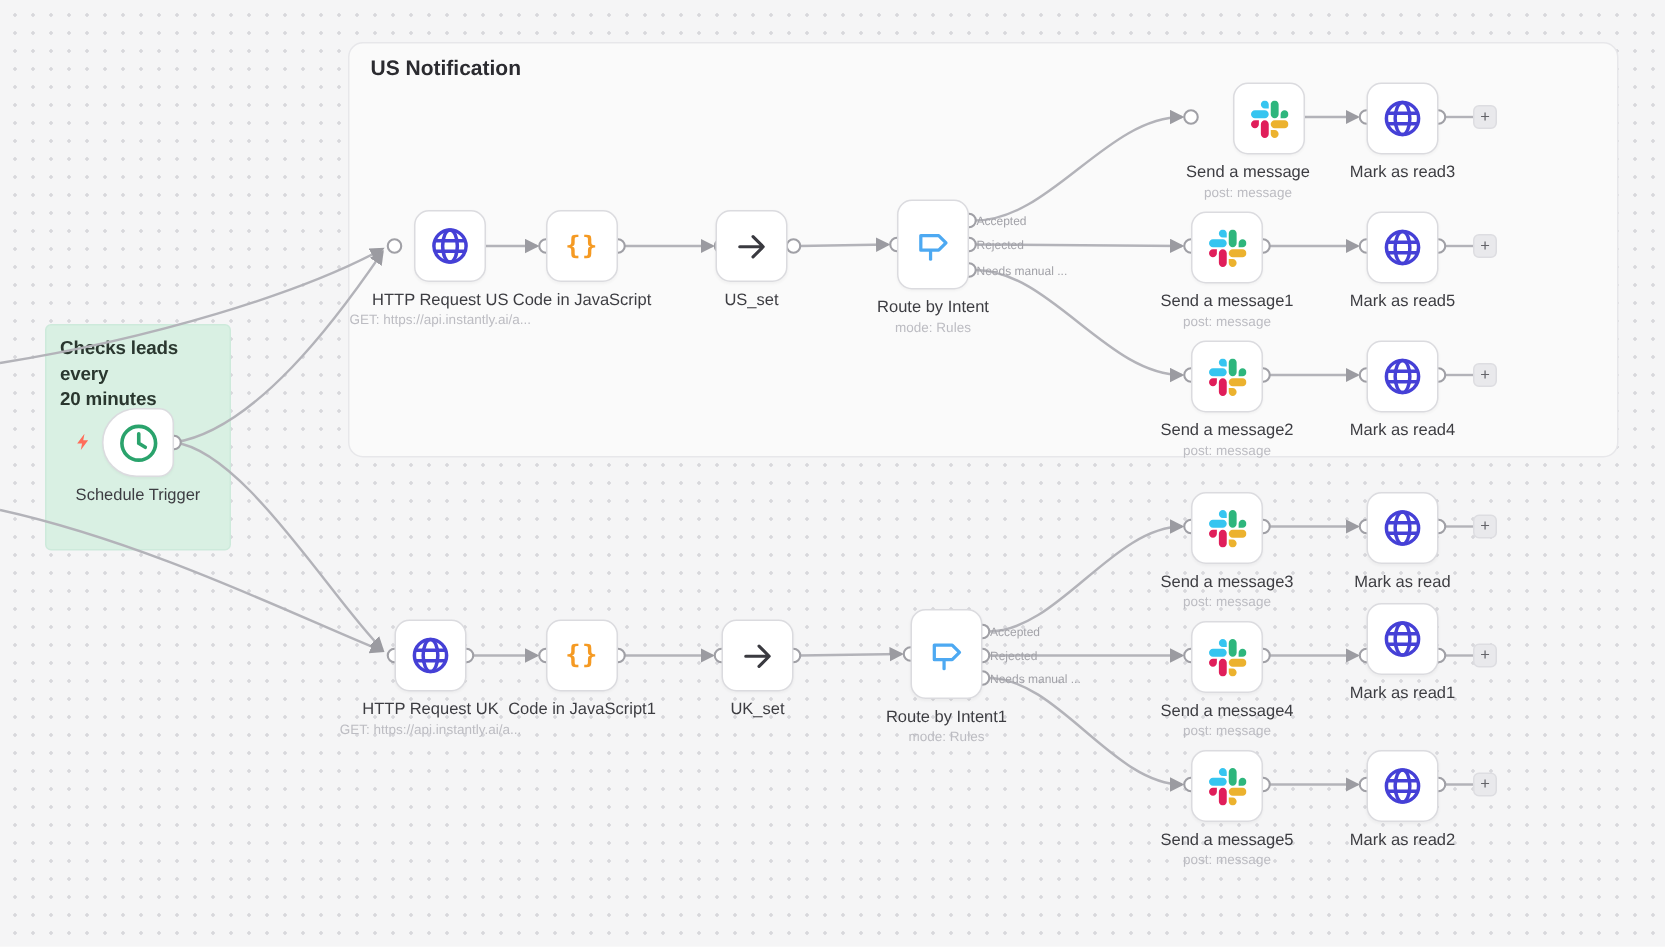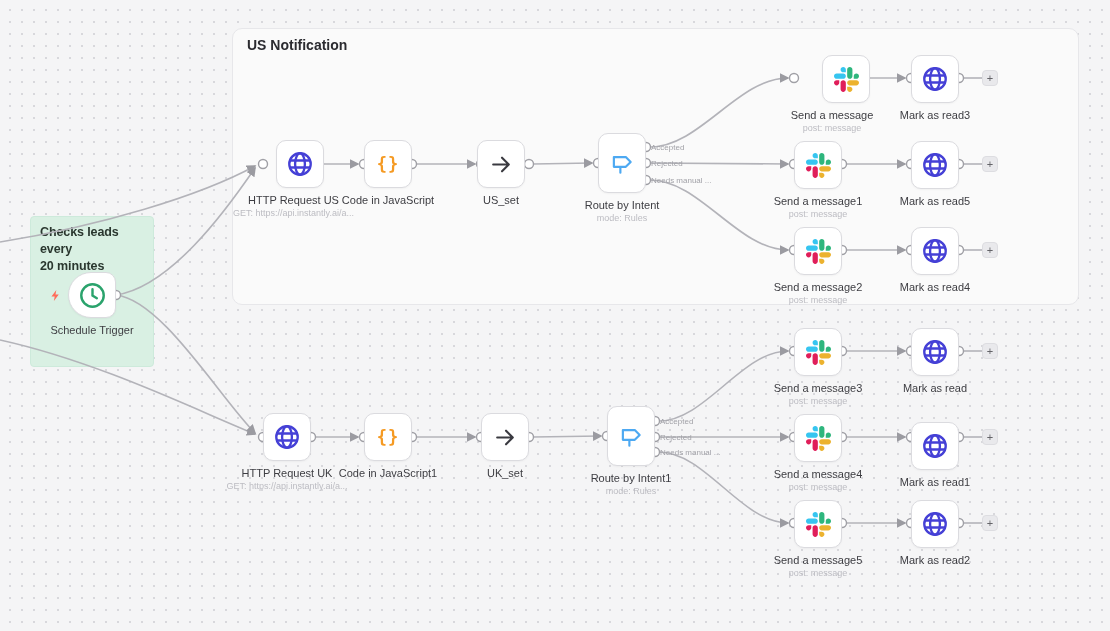--- a/index.html
+++ b/index.html
@@ -328,21 +328,21 @@
 
   <div class="node" style="left:794px;top:414px;">
     <div class="node-box">
         <svg width="25" height="25" viewBox="0 0 122.8 122.8">
           <use href="#i-slack"></use>
         </svg>
       </div>
     <div class="node-label">Send a message4</div>
     <div class="node-sub">post: message</div>
   </div>
-  <div class="node" style="left:911px;top:422px;text-decoration:underline;">
+  <div class="node" style="left:911px;top:402px;text-decoration:underline;">
     <div class="node-box">
         <svg width="28" height="28" viewBox="0 0 24 24">
           <use href="#i-globe"></use>
         </svg>
       </div>
     <div class="node-label">Mark as read1</div>
   </div>
   <div class="plus" style="left:982px;top:429px;">+</div>
 
   <div class="node" style="left:794px;top:500px;">

